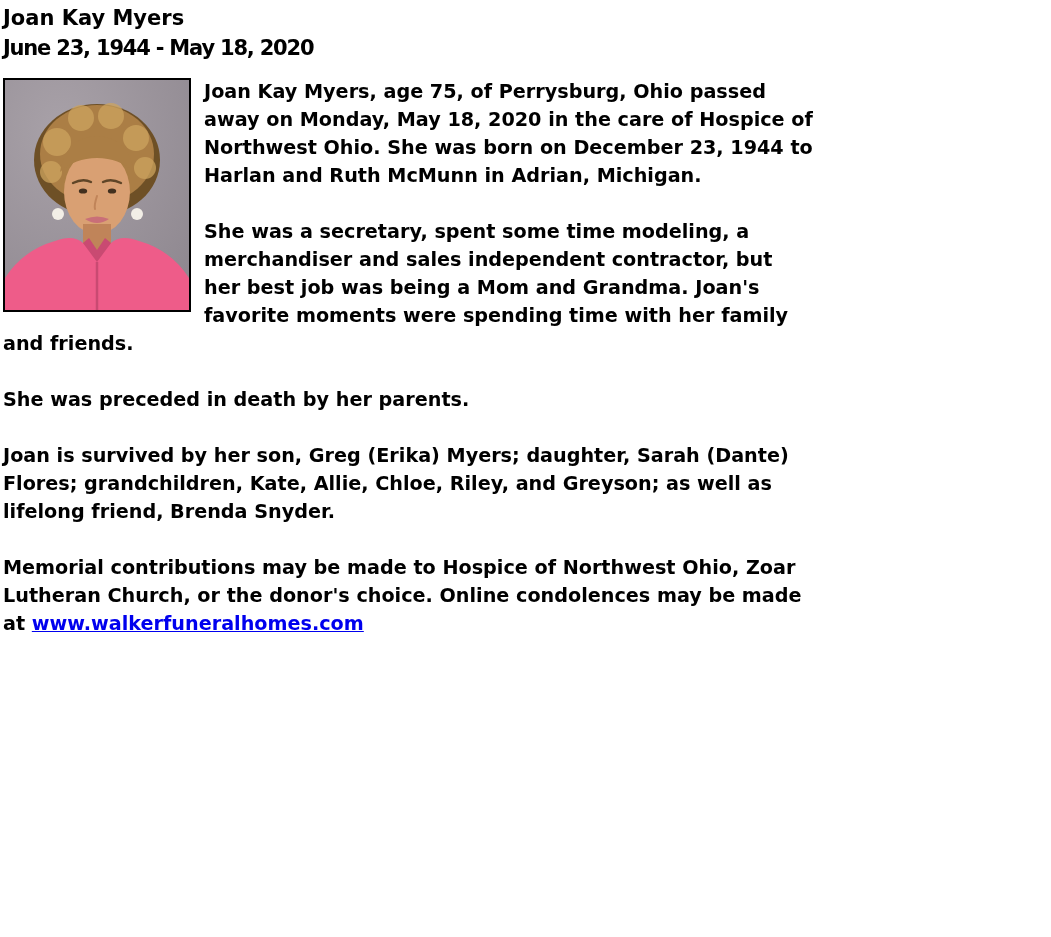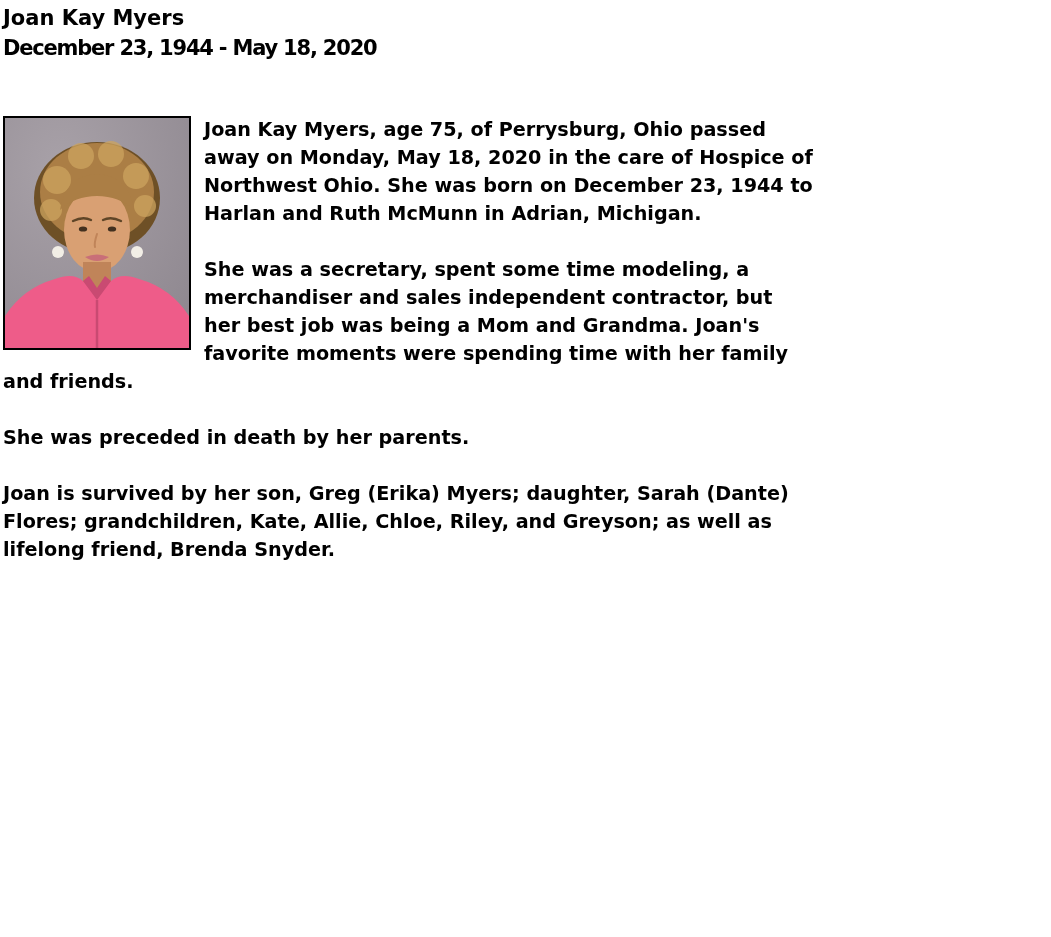--- a/index.html
+++ b/index.html
@@ -29,21 +29,21 @@
     font-weight: bold;
   }
   h2.dates {
     font-size: 21px;
     line-height: 28px;
     letter-spacing: -1.2px;
     margin: 0;
     font-weight: bold;
   }
   .content {
-    margin-top: 54px;
+    margin-top: 16px;
   }
   .portrait {
     float: left;
     width: 184px;
     height: 230px;
     border: 2px solid #000000;
     margin: 0 13px 4px 0;
     display: block;
   }
   .portrait svg { display: block; width: 100%; height: 100%; }
@@ -57,21 +57,21 @@
     text-decoration: underline;
   }
   .clearfix::after { content: ""; display: table; clear: both; }
 </style>
 </head>
 <body>
 
 <div class="page">
 
   <h1 class="name">Joan Kay Myers</h1>
-  <h2 class="dates">December 23, 1944 - May 18, 2020</h2>
+  <h2 class="dates">June 23, 1944 - May 18, 2020</h2>
 
   <div class="content clearfix">
 
     <span class="portrait">
       <svg viewBox="0 0 184 230" preserveAspectRatio="none" aria-hidden="true">
         <defs>
           <radialGradient id="bgGrad" cx="30%" cy="22%" r="95%">
             <stop offset="0%" stop-color="#A8A1A8"></stop>
             <stop offset="100%" stop-color="#8F8890"></stop>
           </radialGradient>
@@ -112,15 +112,16 @@
 
         <path d="M78,163 L92,182 L106,163 L100,158 L92,170 L84,158 Z" fill="#C94A72"></path>
         <path d="M92,182 L92,230" stroke="#C94A72" stroke-width="2.5" fill="none"></path>
       </svg>
     </span>
 
     <p class="obit">Joan Kay Myers, age 75, of Perrysburg, Ohio passed away on Monday, May 18, 2020 in the care of Hospice of Northwest Ohio. She was born on December 23, 1944 to Harlan and Ruth McMunn in Adrian, Michigan.</p>
     <p class="obit">She was a secretary, spent some time modeling, a merchandiser and sales independent contractor, but her best job was being a Mom and Grandma. Joan's favorite moments were spending time with her family and friends.</p>
     <p class="obit">She was preceded in death by her parents.</p>
     <p class="obit">Joan is survived by her son, Greg (Erika) Myers; daughter, Sarah (Dante) Flores; grandchildren, Kate, Allie, Chloe, Riley, and Greyson; as well as lifelong friend, Brenda Snyder.</p>
+    <p class="obit"><span>Memorial contributions may be made to Hospice of Northwest Ohio, Zoar Lutheran Church, or the donor's choice. Online condolences may be made at </span><a class="site-link" href="www.walkerfuneralhomes.com">www.walkerfuneralhomes.com</a></p>
 
   </div>
 </div>
 
 </body></html>

